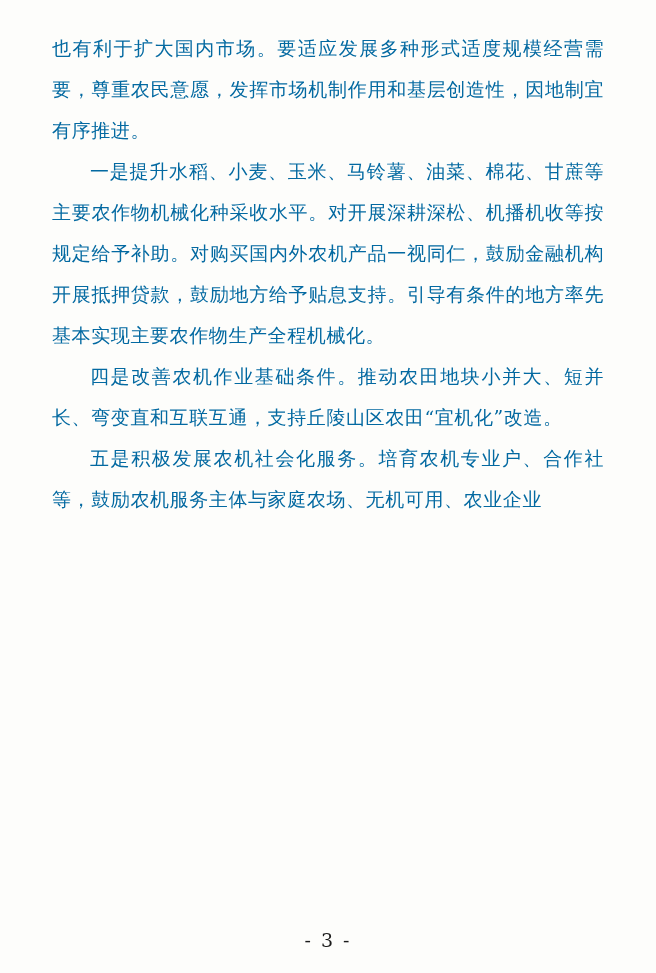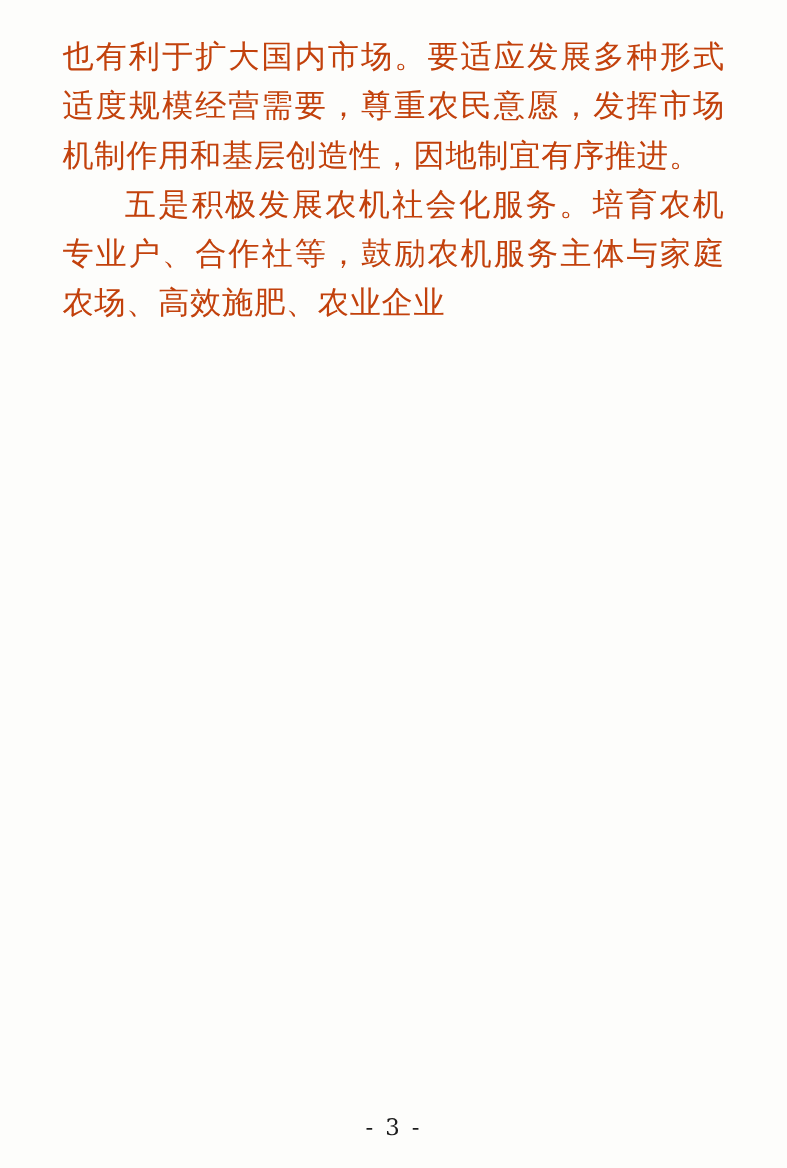--- a/index.html
+++ b/index.html
@@ -16,26 +16,26 @@
   }
   .page {
     position: relative;
     width: 656px;
     height: 973px;
     box-sizing: border-box;
     padding: 28px 52px 0 52px;
     background: #fdfdfb;
   }
   .doc-body {
-    font-size: 26px;
+    font-size: 19px;
     line-height: 41px;
     text-align: justify;
     text-justify: inter-ideograph;
     letter-spacing: 0.6px;
-    color: #c2410c;
+    color: #0369a1;
   }
   .para {
     margin: 0;
     text-indent: 2em;
   }
   .para.first {
     text-indent: 0;
   }
   .page-number {
     position: absolute;
@@ -48,16 +48,18 @@
     color: #1b1b1b;
     font-family: "DejaVu Serif", "Liberation Serif", serif;
   }
 </style>
 </head>
 <body>
 
 <div class="page">
   <div class="doc-body">
     <p class="para first">也有利于扩大国内市场。要适应发展多种形式适度规模经营需要，尊重农民意愿，发挥市场机制作用和基层创造性，因地制宜有序推进。</p>
-    <p class="para">五是积极发展农机社会化服务。培育农机专业户、合作社等，鼓励农机服务主体与家庭农场、高效施肥、农业企业</p>
+    <p class="para">一是提升水稻、小麦、玉米、马铃薯、油菜、棉花、甘蔗等主要农作物机械化种采收水平。对开展深耕深松、机播机收等按规定给予补助。对购买国内外农机产品一视同仁，鼓励金融机构开展抵押贷款，鼓励地方给予贴息支持。引导有条件的地方率先基本实现主要农作物生产全程机械化。</p>
+    <p class="para">四是改善农机作业基础条件。推动农田地块小并大、短并长、弯变直和互联互通，支持丘陵山区农田“宜机化”改造。</p>
+    <p class="para">五是积极发展农机社会化服务。培育农机专业户、合作社等，鼓励农机服务主体与家庭农场、无机可用、农业企业</p>
   </div>
   <div class="page-number">- 3 -</div>
 </div>
 
 </body></html>

